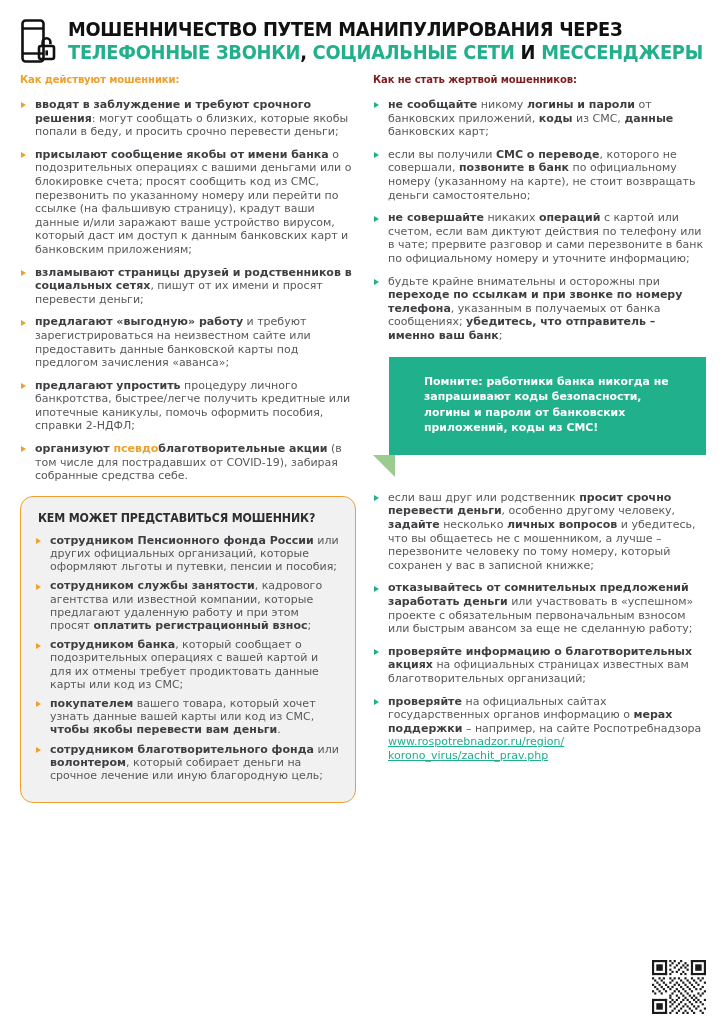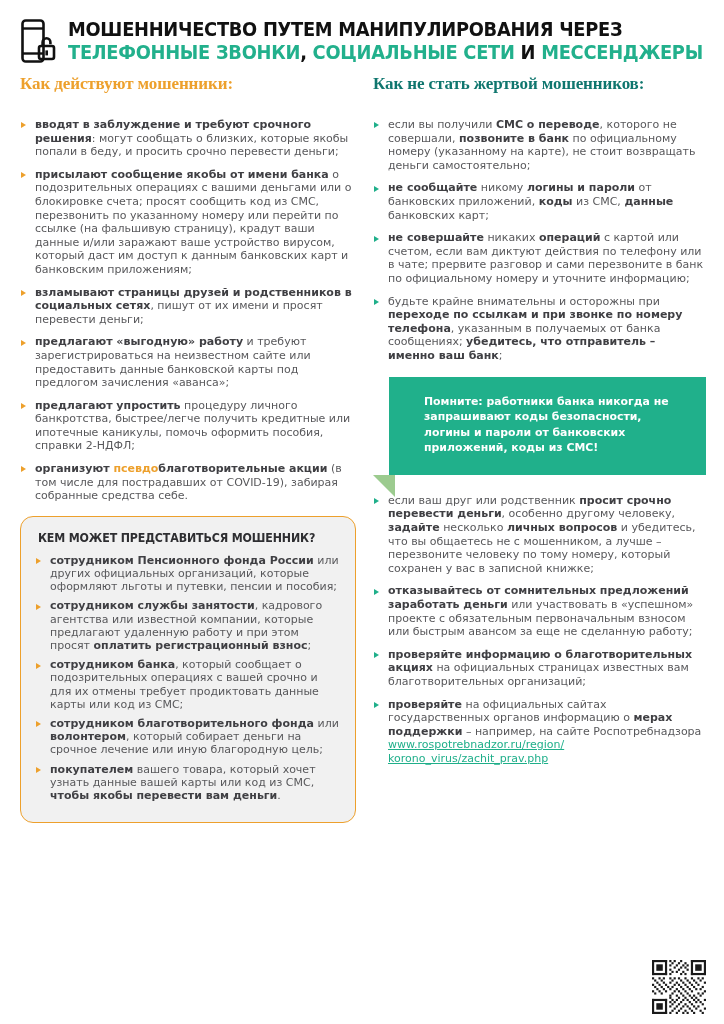--- a/index.html
+++ b/index.html
@@ -29,28 +29,27 @@
   .title-line-1 { color:#111111; }
   .title-line-2 { color:#22b08c; }
   .title-line-2 .blk { color:#111111; }
 
   
   .columns { display:flex; padding:10px 18px 0 20px; gap:17px; }
   .col-left  { width:336px; flex:0 0 336px; }
   .col-right { width:333px; flex:0 0 333px; }
 
   .col-head {
-    font-size:17px;
+    font-size:10px;
     font-weight:bold;
     letter-spacing:-0.1px;
-    margin-bottom:24px;
-    font-family:Liberation Serif, serif;
+    margin-bottom:13px;
   }
   .col-head.orange { color:#eda02c; }
-  .col-head.green  { color:#0f766e; }
+  .col-head.green  { color:#7f1d1d; }
 
   
   ul.blist { list-style:none; }
   ul.blist > li {
     position:relative;
     padding-left:15px;
     font-size:11px;
     line-height:13.6px;
     margin-bottom:9px;
     color:#58585b;
@@ -155,43 +154,43 @@
       <li><b>предлагают «выгодную» работу</b><span> и требуют зарегистрироваться на неизвестном сайте или предоставить данные банковской карты под предлогом зачисления «аванса»;</span></li>
       <li><b>предлагают упростить</b><span> процедуру личного банкротства, быстрее/легче получить кредитные или ипотечные каникулы, помочь оформить пособия, справки 2-НДФЛ;</span></li>
       <li><b>организуют </b><b class="hl-orange">псевдо</b><b>благотворительные акции</b><span> (в том числе для пострадавших от COVID-19), забирая собранные средства себе.</span></li>
     </ul>
 
     <div class="orange-box">
       <div class="orange-box-title">КЕМ МОЖЕТ ПРЕДСТАВИТЬСЯ МОШЕННИК?</div>
       <ul class="blist">
         <li><b>сотрудником Пенсионного фонда России</b><span> или других официальных организаций, которые оформляют льготы и путевки, пенсии и пособия;</span></li>
         <li><b>сотрудником службы занятости</b><span>, кадрового агентства или известной компании, которые предлагают удаленную работу и при этом просят </span><b>оплатить регистрационный взнос</b><span>;</span></li>
-        <li><b>сотрудником банка</b><span>, который сообщает о подозрительных операциях с вашей срочно и для их отмены требует продиктовать данные карты или код из СМС;</span></li>
+        <li><b>сотрудником банка</b><span>, который сообщает о подозрительных операциях с вашей картой и для их отмены требует продиктовать данные карты или код из СМС;</span></li>
+        <li><b>покупателем</b><span> вашего товара, который хочет узнать данные вашей карты или код из СМС, </span><b>чтобы якобы перевести вам деньги</b><span>.</span></li>
         <li><b>сотрудником благотворительного фонда</b><span> или </span><b>волонтером</b><span>, который собирает деньги на срочное лечение или иную благородную цель;</span></li>
-        <li><b>покупателем</b><span> вашего товара, который хочет узнать данные вашей карты или код из СМС, </span><b>чтобы якобы перевести вам деньги</b><span>.</span></li>
       </ul>
     </div>
   </div>
 
   <div class="col-right">
     <div class="col-head green">Как не стать жертвой мошенников:</div>
 
     <ul class="blist green-bullets">
+      <li><b>не сообщайте</b><span> никому </span><b>логины и пароли</b><span> от банковских приложений, </span><b>коды</b><span> из СМС, </span><b>данные</b><span> банковских карт;</span></li>
       <li><span>если вы получили </span><b>СМС о переводе</b><span>, которого не совершали, </span><b>позвоните в банк</b><span> по официальному номеру (указанному на карте), не стоит возвращать деньги самостоятельно;</span></li>
-      <li><b>не сообщайте</b><span> никому </span><b>логины и пароли</b><span> от банковских приложений, </span><b>коды</b><span> из СМС, </span><b>данные</b><span> банковских карт;</span></li>
       <li><b>не совершайте</b><span> никаких </span><b>операций</b><span> с картой или счетом, если вам диктуют действия по телефону или в чате; прервите разговор и сами перезвоните в банк по официальному номеру и уточните информацию;</span></li>
       <li><span>будьте крайне внимательны и осторожны при </span><b>переходе по ссылкам и при звонке по номеру телефона</b><span>, указанным в получаемых от банка сообщениях; </span><b>убедитесь, что отправитель – именно ваш банк</b><span>;</span></li>
     </ul>
 
     <div class="green-callout-wrap">
       <div class="green-callout">Помните: работники банка никогда не запрашивают коды безопасности, логины и пароли от банковских приложений, коды из СМС!</div>
       <div class="green-tail"></div>
     </div>
 
-    <ul class="blist green-bullets" style="margin-top:19px;">
+    <ul class="blist green-bullets" style="margin-top:36px;">
       <li><span>если ваш друг или родственник </span><b>просит срочно перевести деньги</b><span>, особенно другому человеку, </span><b>задайте</b><span> несколько </span><b>личных вопросов</b><span> и убедитесь, что вы общаетесь не с мошенником, а лучше – перезвоните человеку по тому номеру, который сохранен у вас в записной книжке;</span></li>
       <li><b>отказывайтесь от сомнительных предложений заработать деньги</b><span> или участвовать в «успешном» проекте с обязательным первоначальным взносом или быстрым авансом за еще не сделанную работу;</span></li>
       <li><b>проверяйте информацию о благотворительных акциях</b><span> на официальных страницах известных вам благотворительных организаций;</span></li>
       <li><b>проверяйте</b><span> на официальных сайтах государственных органов информацию о </span><b>мерах поддержки</b><span> – например, на сайте Роспотребнадзора </span><br><a href="#" class="link-url">www.rospotrebnadzor.ru/region/</a><br><a href="#" class="link-url">korono_virus/zachit_prav.php</a></li>
     </ul>
   </div>
 </div>
 
 <svg class="qr-code" viewBox="0 0 25 25">
   <rect width="25" height="25" fill="#fff"></rect>

